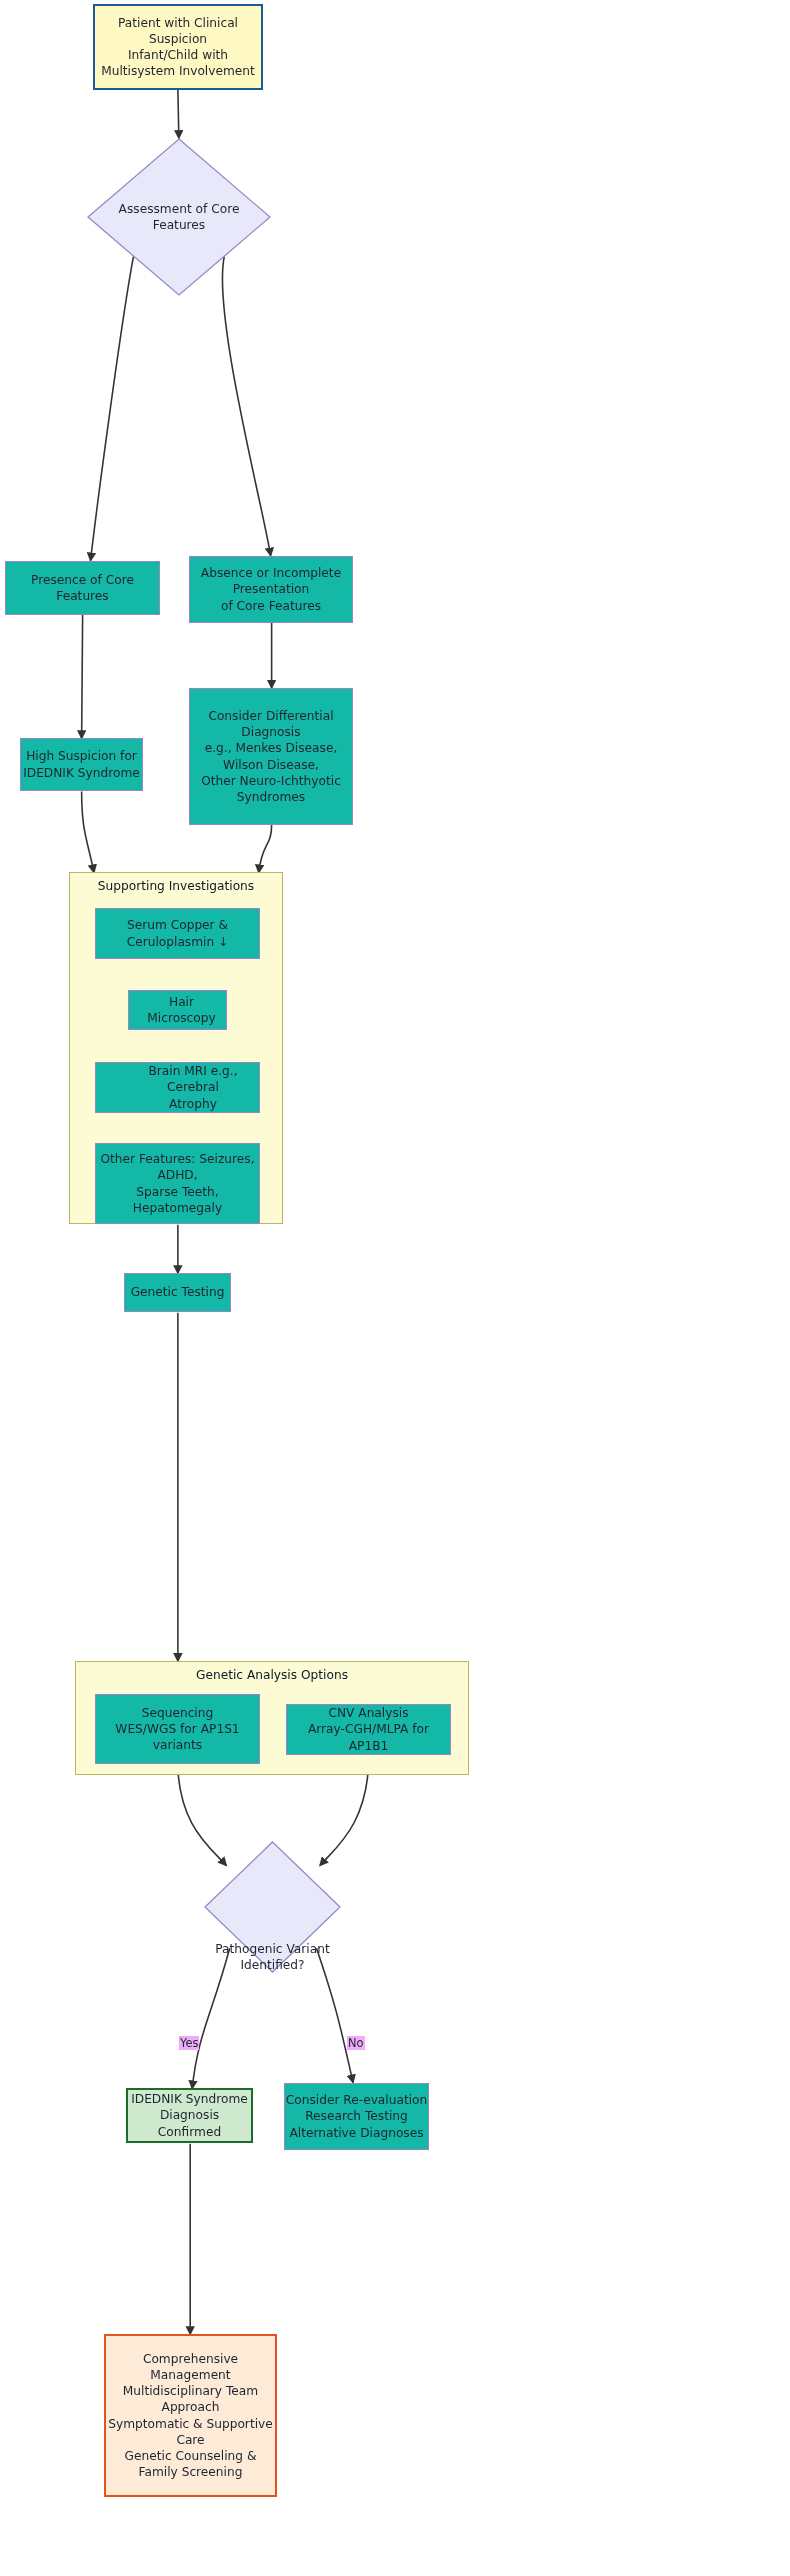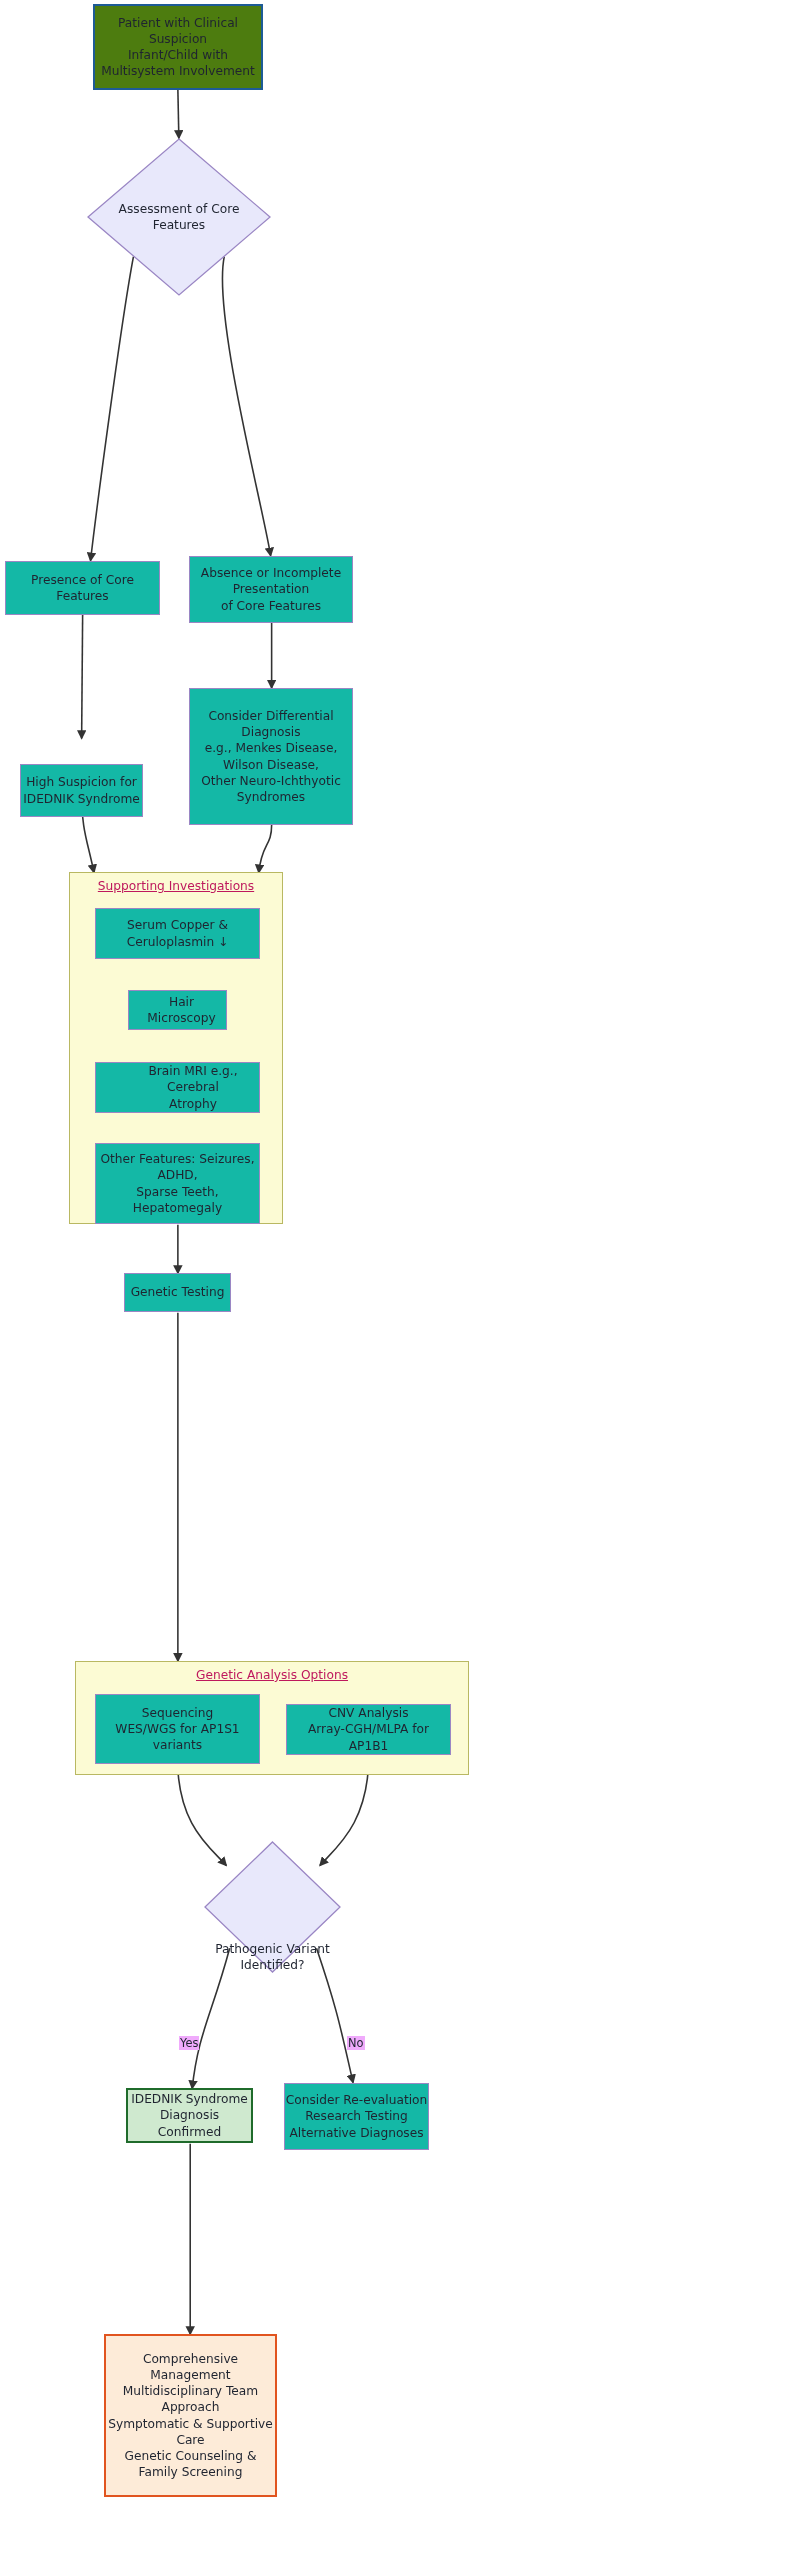--- a/index.html
+++ b/index.html
@@ -33,21 +33,21 @@
     line-height:1.33;
     white-space:pre-line;
     z-index:3;
   }
   .node-rect{
     background:#14b8a6;
     border:1.3px solid #9a86c4;
     font-size:12.2px;
   }
   .node-start{
-    background:#4d7c0f;
+    background:#fef9c3;
     border:2px solid #1d5b96;
     font-size:12.2px;
   }
   .node-confirm{
     background:#cfe9cf;
     border:2px solid #1f6b2b;
     font-size:12.2px;
   }
   .node-manage{
     background:#fdebd8;
@@ -81,24 +81,23 @@
     position:absolute;
     box-sizing:border-box;
     background:#fcfbd4;
     border:1.2px solid #b9b862;
     z-index:1;
   }
   .cluster-title{
     position:absolute;
     z-index:2;
     font-size:12.2px;
-    color:#be185d;
+    color:#0f172a;
     text-align:center;
     white-space:nowrap;
-    text-decoration:underline;
   }
   .edge-label{
     position:absolute;
     z-index:4;
     font-size:11.4px;
     color:#1f2430;
     background:#f0abfc;
     padding:0 1px;
     white-space:nowrap;
   }
@@ -151,21 +150,21 @@
   <div class="node node-rect" style="left:5px; top:561px; width:155px; height:54px;">
     <span>Presence of Core Features</span>
   </div>
 
   <div class="node node-rect" style="left:189px; top:556px; width:164px; height:67px;text-align:center;">
     <span>Absence or Incomplete
 Presentation
 of Core Features</span>
   </div>
 
-  <div class="node node-rect" style="left:20px; top:764px; width:123px; height:53px;">
+  <div class="node node-rect" style="left:20px; top:738px; width:123px; height:53px;">
     <span>High Suspicion for
 IDEDNIK Syndrome</span>
   </div>
 
   <div class="node node-rect" style="left:189px; top:688px; width:164px; height:137px;">
     <span>Consider Differential
 Diagnosis
 e.g., Menkes Disease,
 Wilson Disease,
 Other Neuro-Ichthyotic

